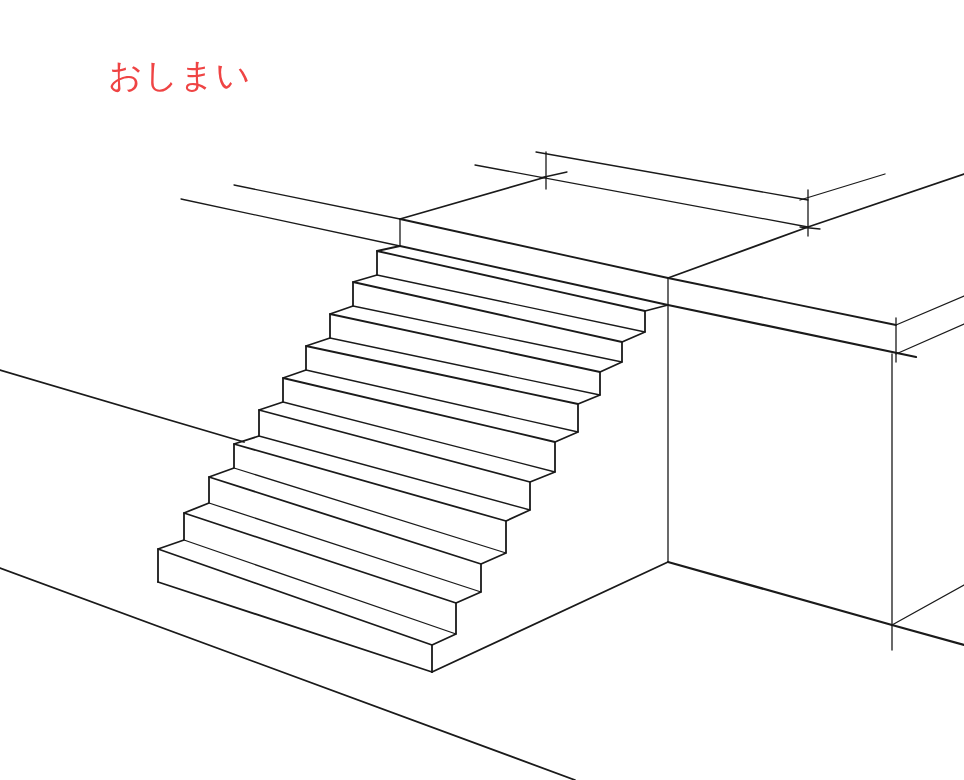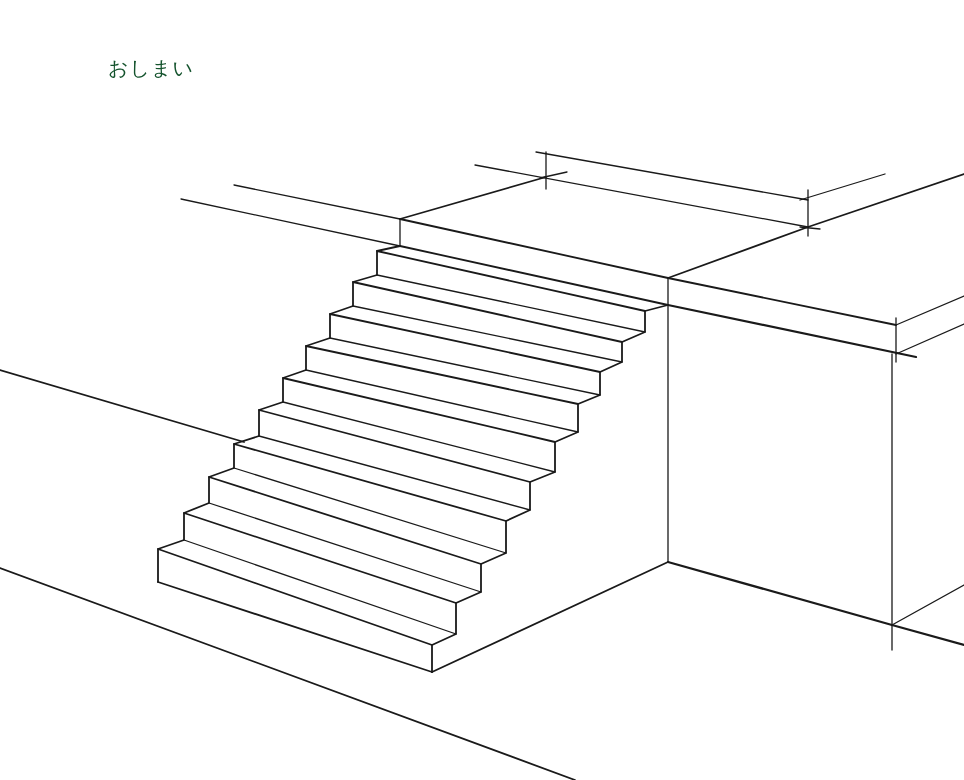--- a/index.html
+++ b/index.html
@@ -11,22 +11,22 @@
       width: 964px;
       height: 780px;
       position: relative;
       overflow: hidden;
       font-family: "DejaVu Sans", sans-serif;
     }
     .caption {
       position: absolute;
       left: 108px;
       top: 58px;
-      font-size: 20px;
-      color: #14532d;
+      font-size: 34px;
+      color: #ef4444;
       letter-spacing: 1px;
       line-height: 1;
     }
     svg.drawing {
       position: absolute;
       left: 0;
       top: 0;
       width: 964px;
       height: 780px;
     }

